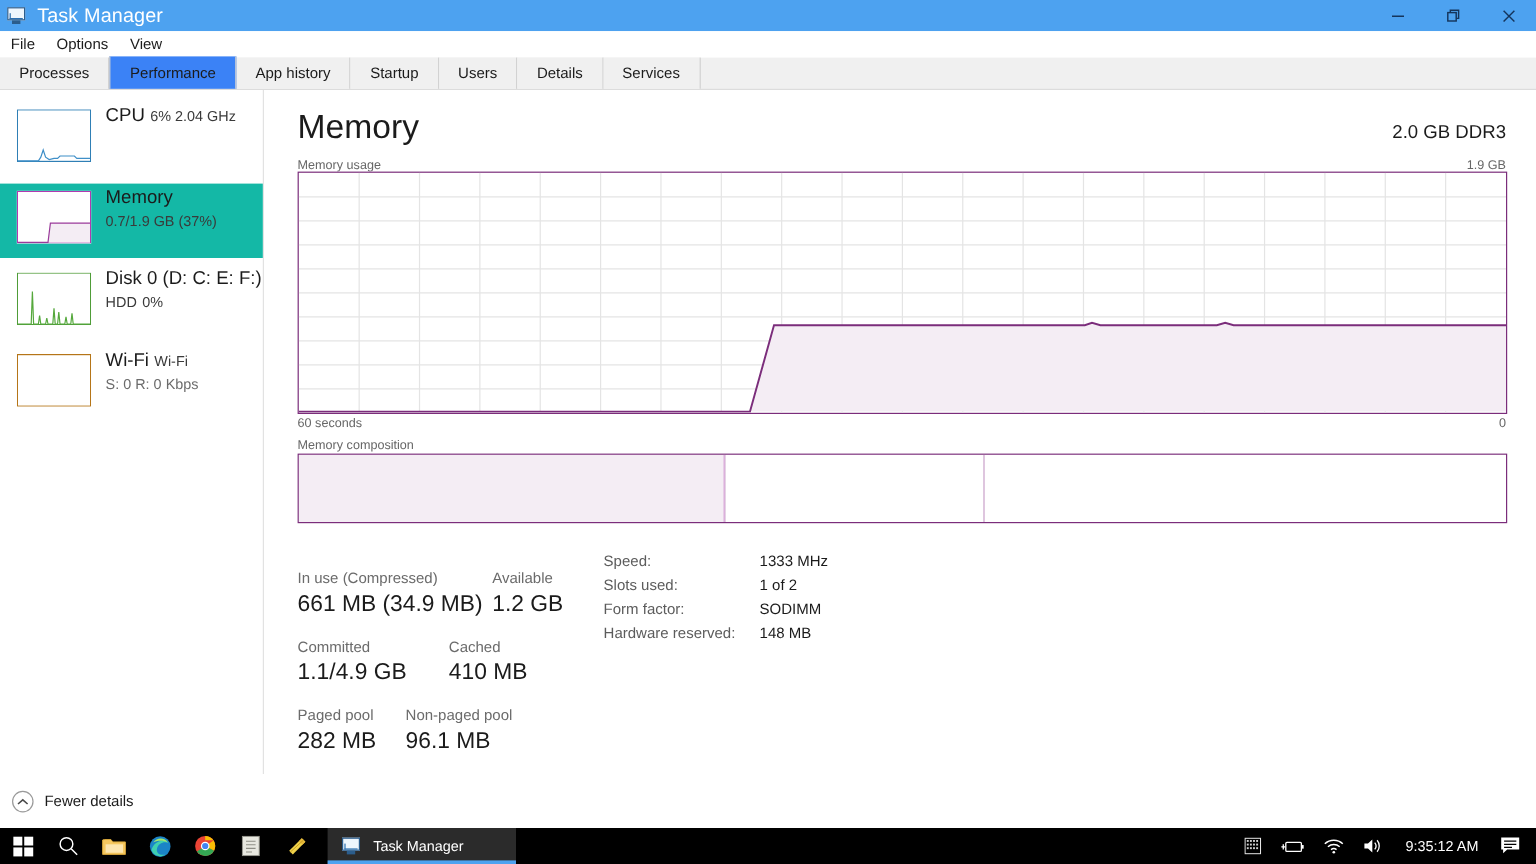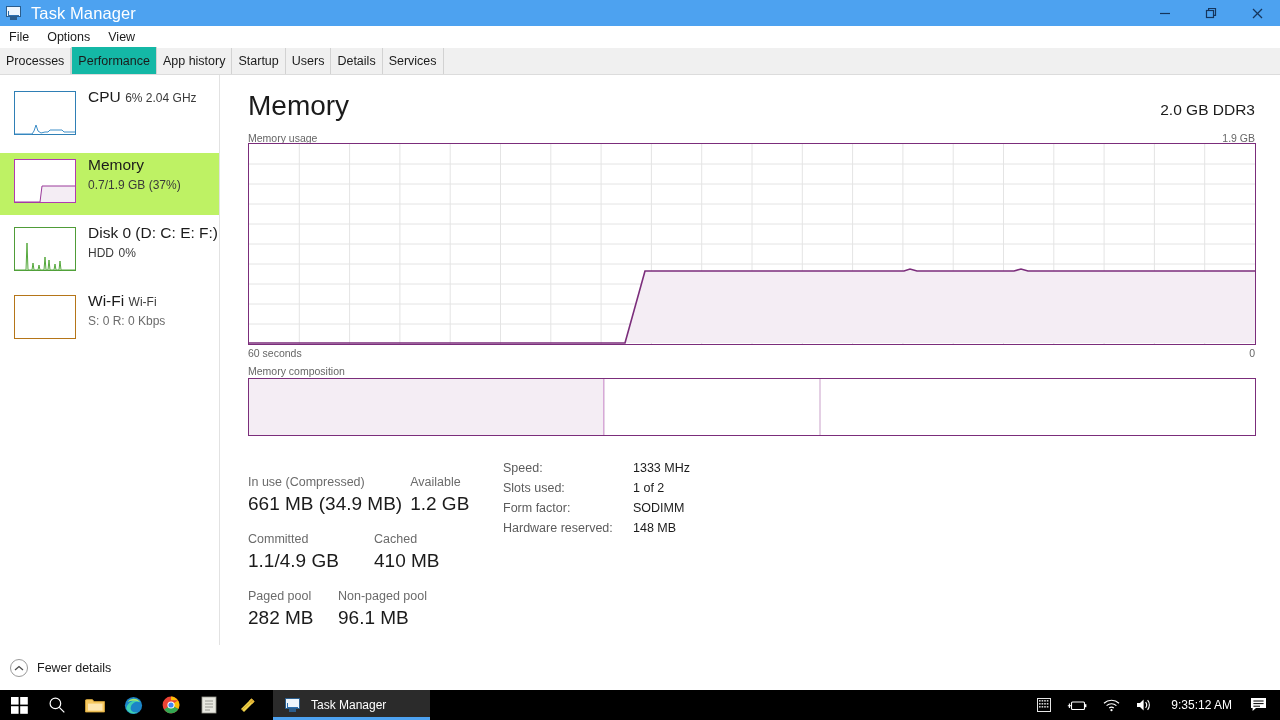--- a/index.html
+++ b/index.html
@@ -55,28 +55,28 @@
   }
 
   
   .tabstrip {
     position: absolute; left: 0; top: 48px; width: 1280px; height: 27px;
     background: #f0f0f0;
     border-bottom: 1px solid #dcdcdc;
     display: flex; align-items: flex-end;
   }
   .tab {
-    height: 26px; padding: 0 6px;
+    height: 26px; padding: 0 16px;
     display: flex; align-items: center;
     font-size: 12.5px; color: #1b1b1b; white-space: nowrap;
     background: #f0f0f0;
     border-right: 1px solid #d2d2d2;
   }
   .tab.active {
-    background: #14b8a6;
+    background: #3b82f6;
     border-left: 1px solid #d2d2d2;
     border-right: 1px solid #d2d2d2;
     height: 27px;
     position: relative; z-index: 3;
   }
   .tab:first-child { border-left: 0; }
 
   
   .content {
     position: absolute; left: 0; top: 75px; width: 1280px; height: 570px;
@@ -84,21 +84,21 @@
   }
   .sidebar {
     position: absolute; left: 0; top: 0; width: 220px; height: 570px;
     background: #ffffff; border-right: 1px solid #e2e2e2;
     padding-top: 10px;
   }
   .side-item {
     display: flex; align-items: flex-start; height: 62px; padding: 0 0 0 14px;
     margin-bottom: 6px;
   }
-  .side-item.selected { background: #bef264; }
+  .side-item.selected { background: #14b8a6; }
   .thumb {
     width: 62px; height: 44px; background: #ffffff; flex: none;
     margin-top: 6px; margin-right: 12px; position: relative; overflow: hidden;
   }
   .thumb svg { display: block; position: absolute; left: 0; top: 0; }
   .side-text { padding-top: 2px; min-width: 0; }
   .side-title {
     font-size: 15.5px; color: #1b1b1b; line-height: 20px; white-space: nowrap;
   }
   .side-sub {

